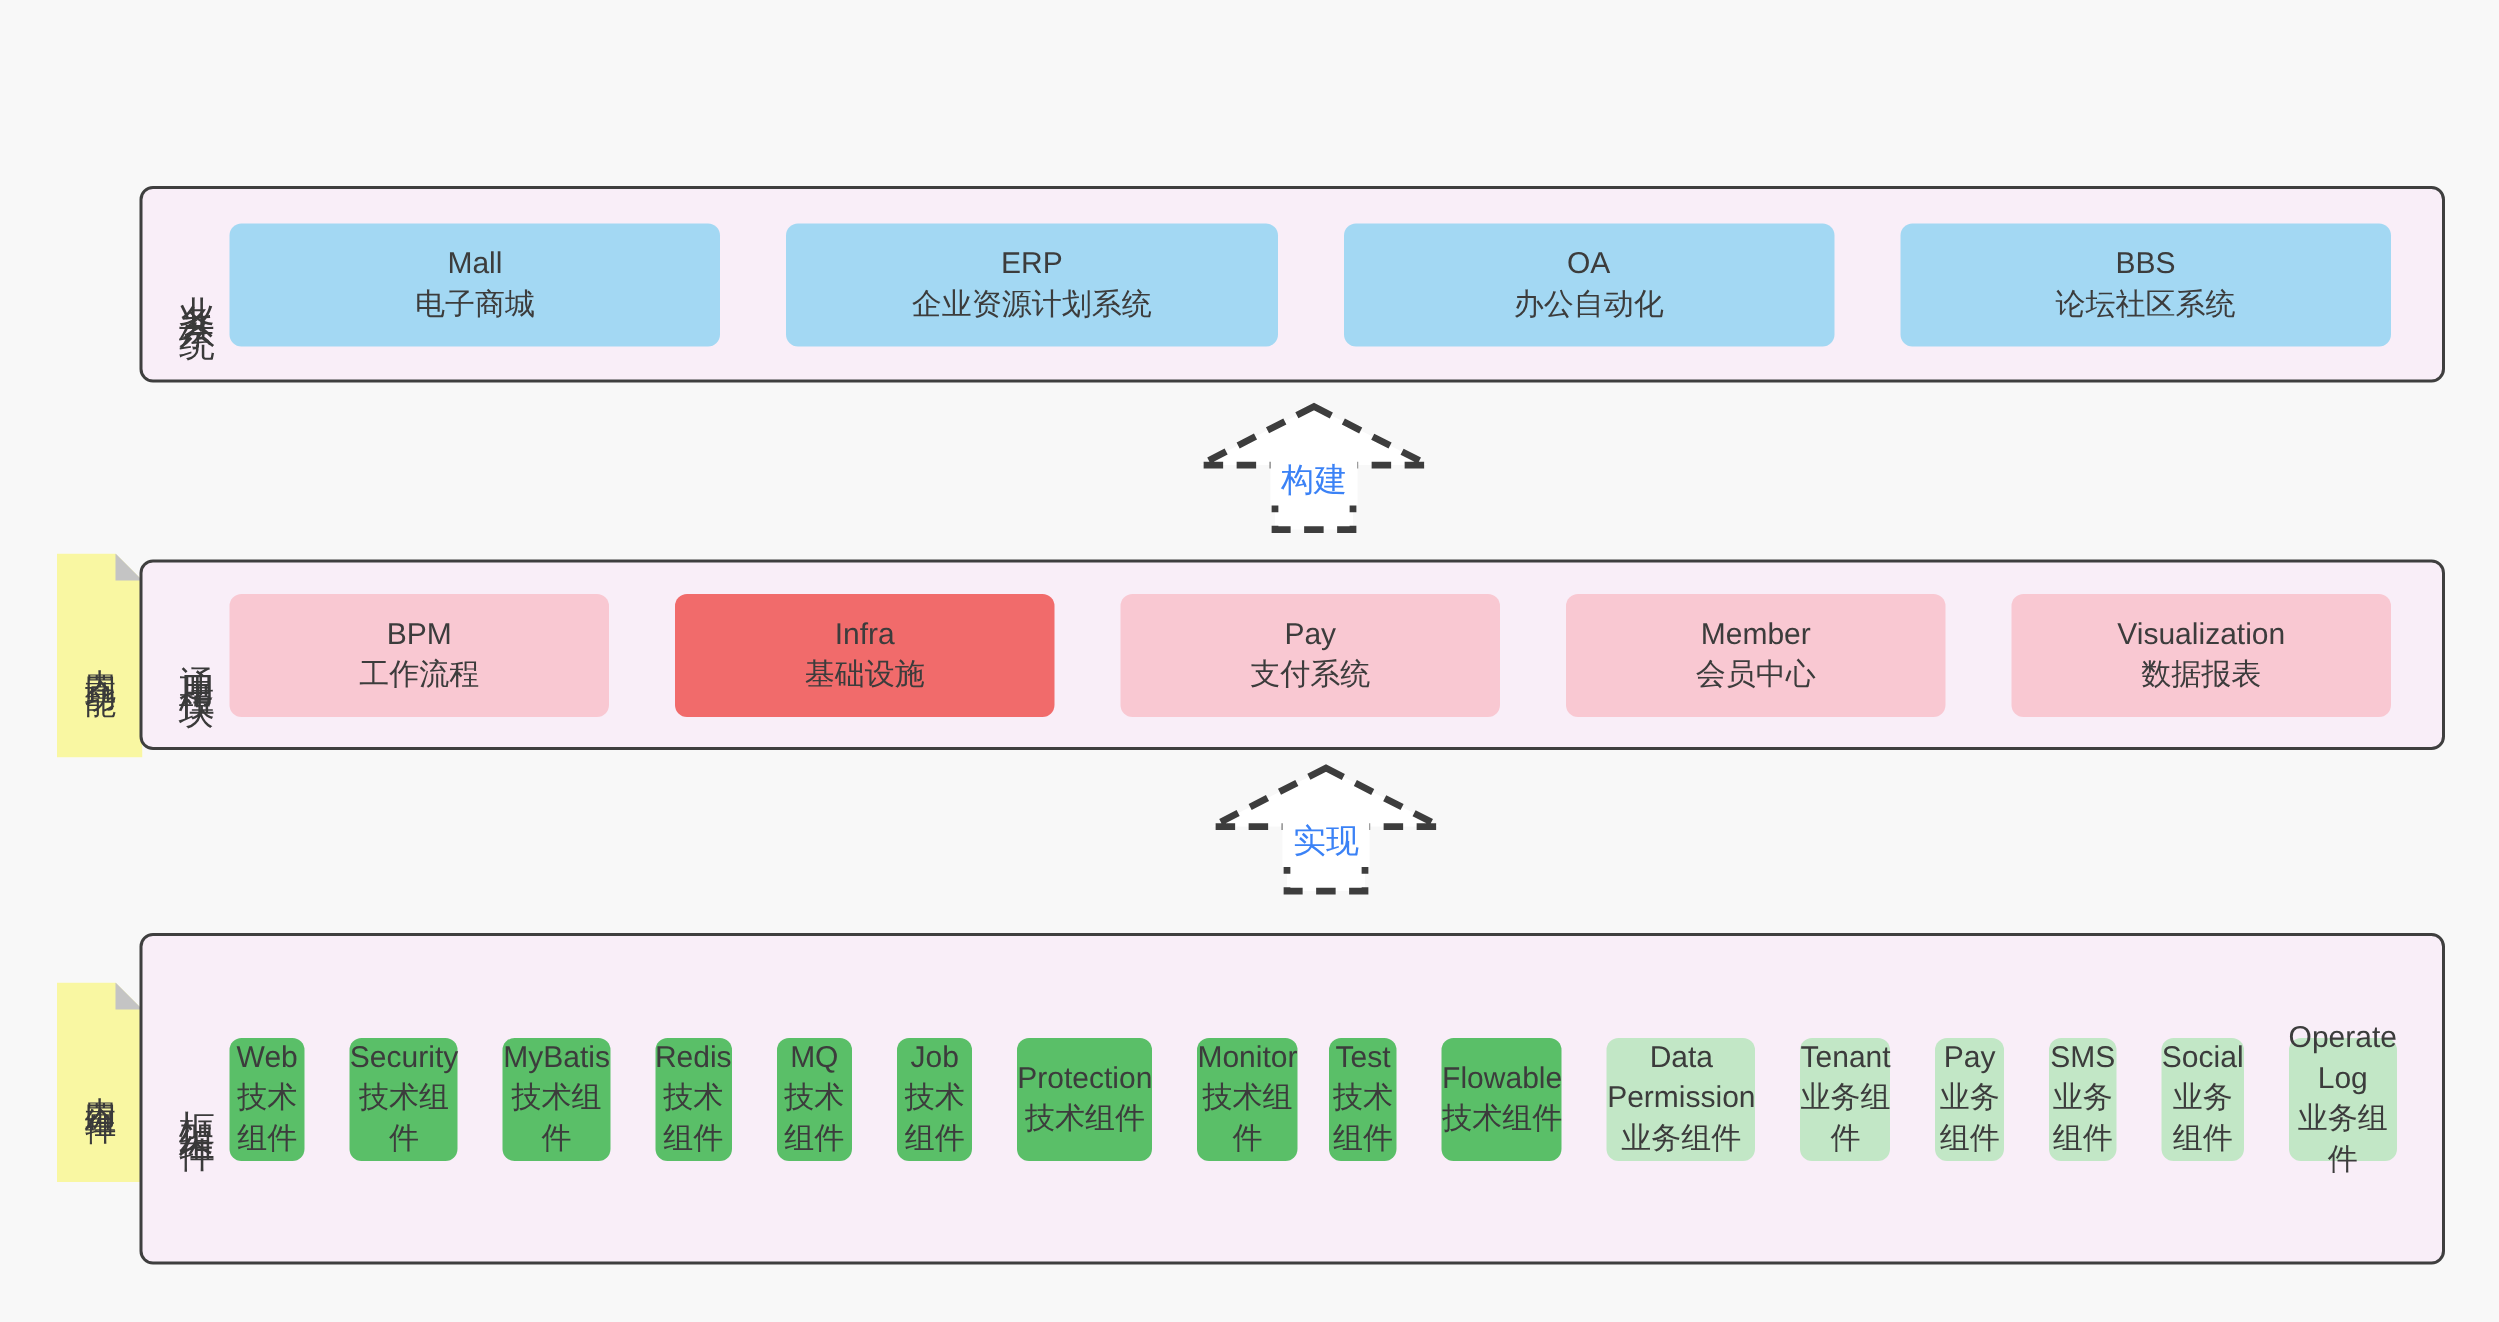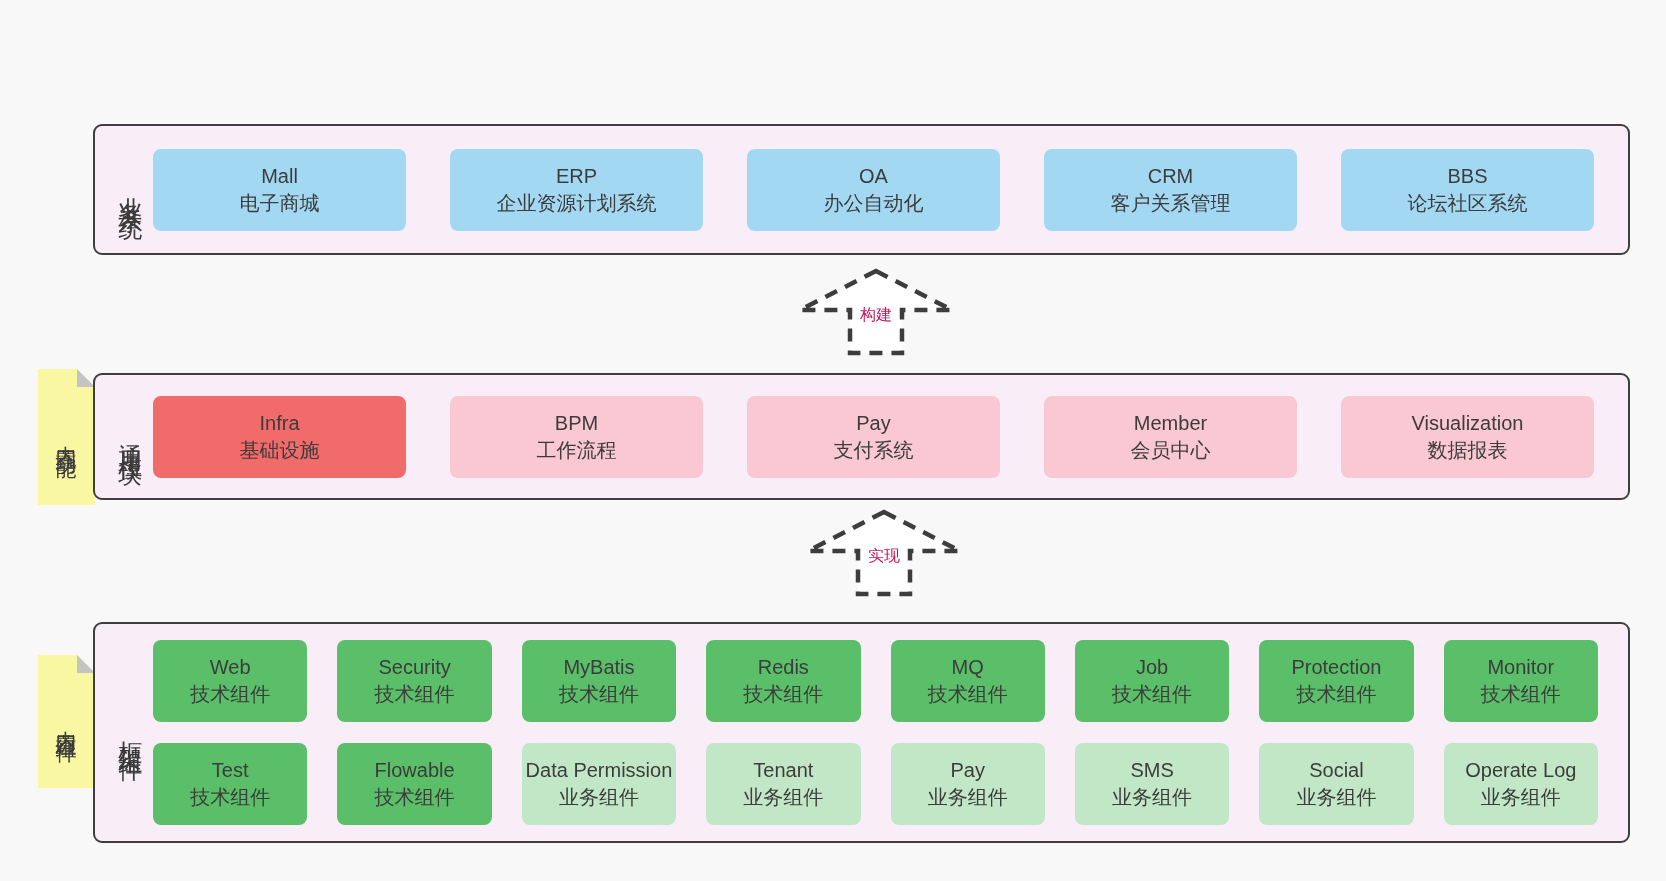--- a/index.html
+++ b/index.html
@@ -20,21 +20,21 @@
     width:46px;margin-left:12px;flex:0 0 auto;
     display:flex;justify-content:center;align-items:center;
   }
   .vtext{
     writing-mode:vertical-rl;text-orientation:upright;
     font-size:24px;letter-spacing:6px;color:#3a3a3a;line-height:1.1;
     white-space:nowrap;
   }
 
   .boxes{flex:1;display:flex;gap:44px;padding-right:34px;align-items:center;}
-  .rows{flex:1;display:flex;flex-direction:column;gap:21px;padding-right:30px;}
+  .rows{flex:1;display:flex;gap:21px;padding-right:30px;}
   .rows .boxes{gap:30px;padding-right:0;}
 
   .box{
     flex:1;height:82px;border-radius:8px;
     display:flex;flex-direction:column;justify-content:center;align-items:center;
     text-align:center;
   }
   .box-name,.box-desc{font-size:20px;line-height:27px;}
   .v-blue{background:#a3d8f3;}
   .v-red{background:#f16b6b;}
@@ -51,21 +51,21 @@
   .sticky .vtext{position:relative;font-size:21px;letter-spacing:4px;}
   .sticky-1{top:369px;height:136px;}
   .sticky-2{top:655px;height:133px;}
 
   
   .arrow{position:absolute;width:160px;height:90px;z-index:3;}
   .arrow-1{left:796px;top:267px;}
   .arrow-2{left:804px;top:508px;}
   .arrow-label{
     position:absolute;left:50%;top:36px;transform:translateX(-50%);
-    background:#ffffff;padding:2px 7px;font-size:16px;color:#be185d;white-space:nowrap;
+    background:#ffffff;padding:2px 7px;font-size:22px;color:#3b82f6;white-space:nowrap;
   }
 </style>
 </head>
 <body>
 
 <div class="stage">
 
   <div class="sticky sticky-1">
     <svg width="57" height="136" viewBox="0 0 57 136">
       <polygon points="0,0 39,0 57,18 57,136 0,136" fill="#f9f7a2"></polygon>
@@ -93,51 +93,47 @@
       </div>
       <div class="box v-blue">
         <div class="box-name">ERP</div>
         <div class="box-desc">企业资源计划系统</div>
       </div>
       <div class="box v-blue">
         <div class="box-name">OA</div>
         <div class="box-desc">办公自动化</div>
       </div>
       <div class="box v-blue">
-        <div class="box-name">CRM</div>
-        <div class="box-desc">客户关系管理</div>
-      </div>
-      <div class="box v-blue">
         <div class="box-name">BBS</div>
         <div class="box-desc">论坛社区系统</div>
       </div>
     </div>
   </div>
 
   <div class="arrow arrow-1">
     <svg width="160" height="90" viewBox="0 0 160 90">
       <polygon points="80,4 156,43 106,43 106,86 54,86 54,43 4,43" fill="#ffffff" stroke="#3d3d3d" stroke-width="4.5" stroke-dasharray="13 9"></polygon>
     </svg>
     <span class="arrow-label">构建</span>
   </div>
 
   <div class="panel panel-2">
     <div class="layer-label">
       <span class="vtext">通用模块</span>
     </div>
     <div class="boxes">
+      <div class="box v-pink">
+        <div class="box-name">BPM</div>
+        <div class="box-desc">工作流程</div>
+      </div>
       <div class="box v-red">
         <div class="box-name">Infra</div>
         <div class="box-desc">基础设施</div>
       </div>
       <div class="box v-pink">
-        <div class="box-name">BPM</div>
-        <div class="box-desc">工作流程</div>
-      </div>
-      <div class="box v-pink">
         <div class="box-name">Pay</div>
         <div class="box-desc">支付系统</div>
       </div>
       <div class="box v-pink">
         <div class="box-name">Member</div>
         <div class="box-desc">会员中心</div>
       </div>
       <div class="box v-pink">
         <div class="box-name">Visualization</div>
         <div class="box-desc">数据报表</div>

